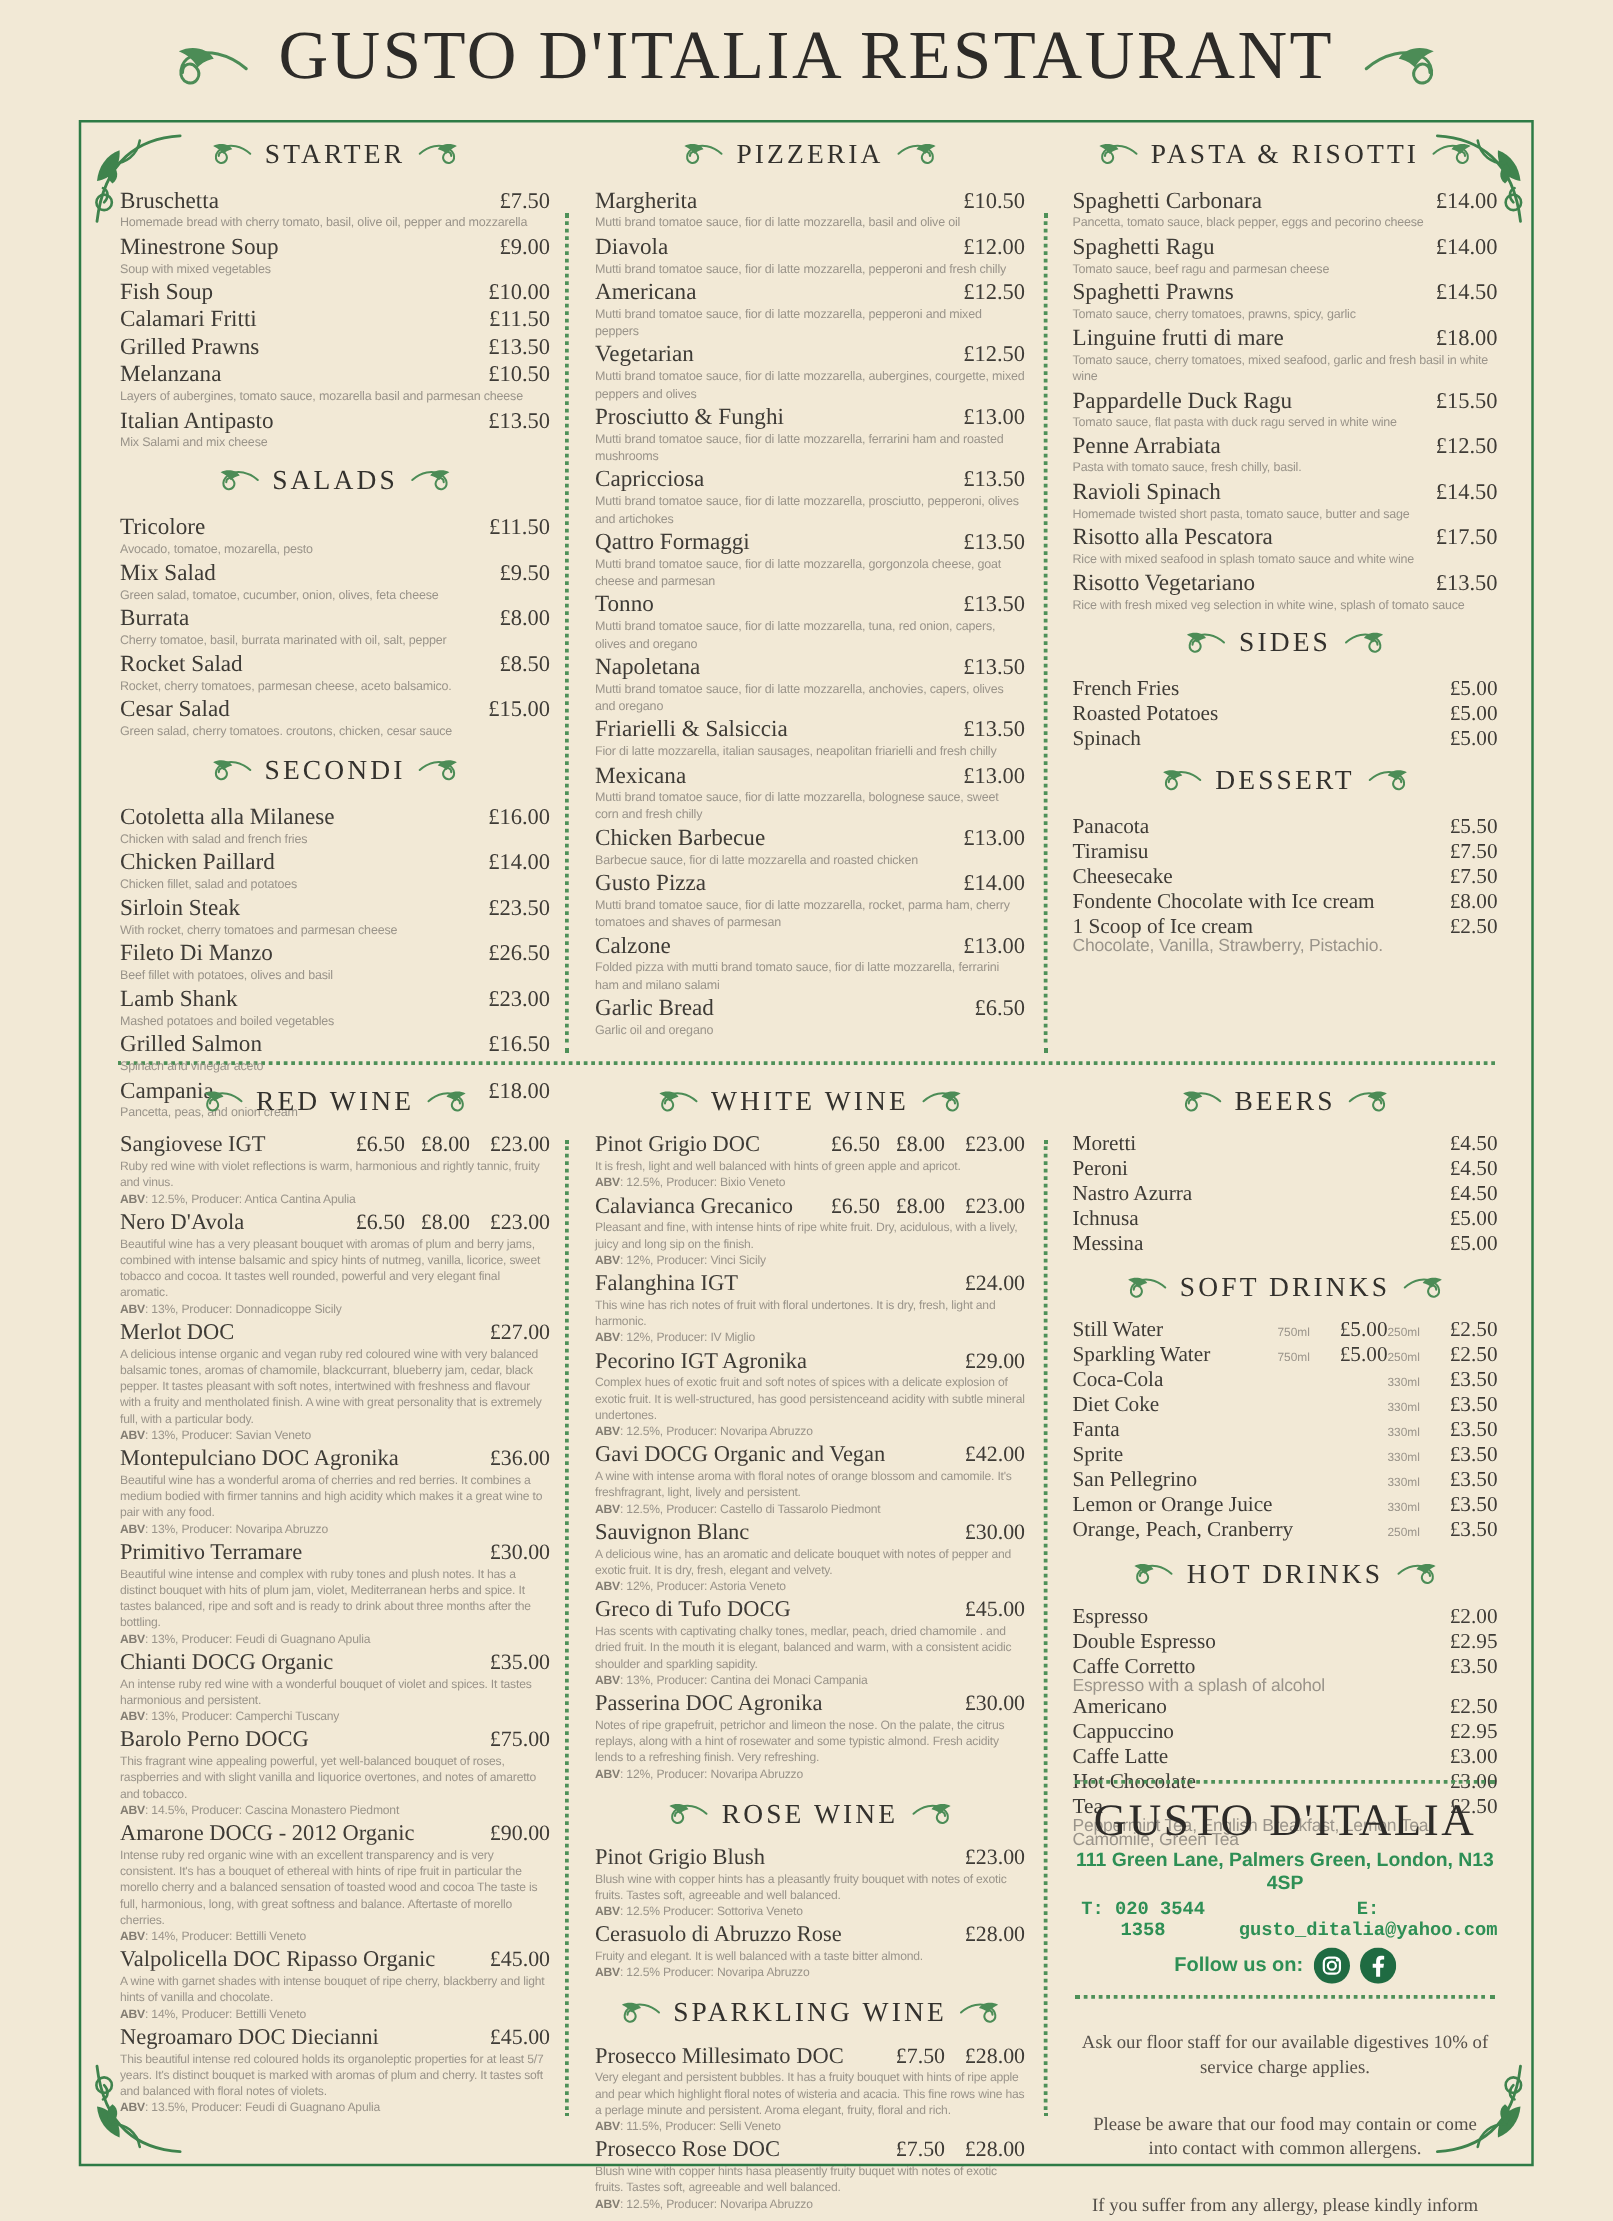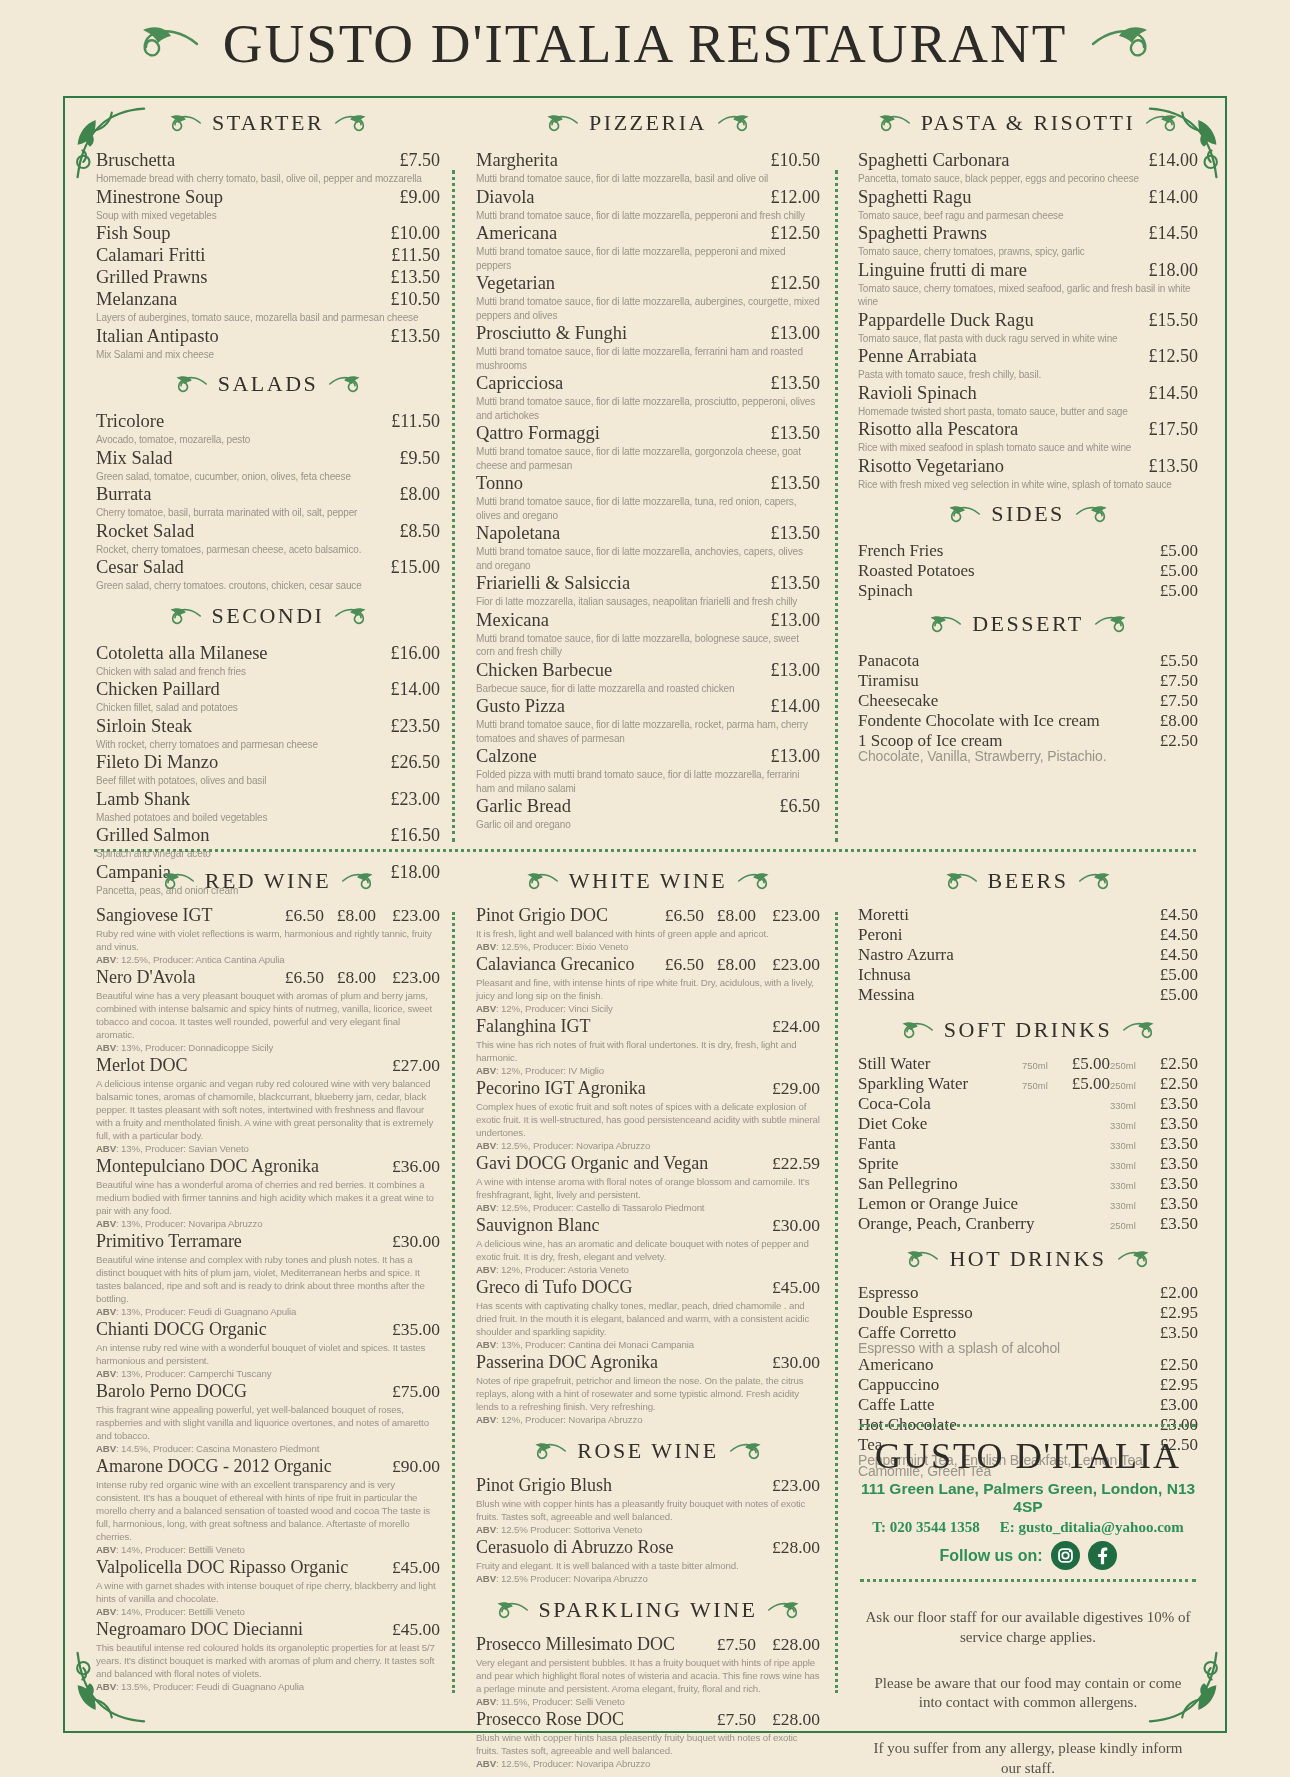--- a/index.html
+++ b/index.html
@@ -1,19 +1,19 @@
 <!DOCTYPE html>
 <html><head>
 <meta charset="utf-8">
 <style>
   html,body{margin:0;padding:0}
   body{width:1290px;height:1777px;background:#f2e9d6;font-family:"Liberation Serif",serif;position:relative;overflow:hidden;color:#3e3b36}
   .page{position:absolute;inset:0}
   
-  .title-row{position:absolute;left:63px;top:12px;width:1164px;display:flex;align-items:center;justify-content:center;gap:24px}
+  .title-row{position:absolute;left:63px;top:12px;width:1164px;display:flex;align-items:flex-end;justify-content:center;gap:24px}
   h1{font-size:55px;font-weight:normal;letter-spacing:2px;color:#2d2b28;margin:0;white-space:nowrap}
   .orn svg{width:62px;height:40px;display:block}
   .orn-r svg{transform:scaleX(-1)}
   
   .frame{position:absolute;left:63px;top:96px;width:1164px;height:1637px;border:2.5px solid #2e7b46;box-sizing:border-box}
   .corner{position:absolute;width:76px;height:76px}
   .corner svg{width:100%;height:100%;display:block}
   .c-tl{left:70px;top:103px}
   .c-tr{left:1148px;top:103px;transform:scaleX(-1)}
   .c-bl{left:70px;top:1651px;transform:scaleY(-1)}
@@ -62,21 +62,21 @@
   .section.compact .p,.section.tight .p{font-size:17px;width:72px}
   .section.compact .desc,.section.tight .desc{font-size:14px;line-height:11.5px;margin:0}
   .sizewrap{display:flex;justify-content:flex-end;align-items:baseline;gap:4px;width:88px}
   .size{font-size:9.5px;color:#9a948a;font-family:"Liberation Sans",sans-serif}
   .sizewrap .p{width:auto}
   
   #contact{position:absolute;left:858px;top:1424px;width:340px;text-align:center}
   .cdot{border-top:3px dotted #4e9058;margin:0 2px}
   #contact h2{font-size:36px;letter-spacing:2px;color:#2d2b28;margin:8px 0 3px;font-weight:normal;white-space:nowrap}
   .addr{font-family:"Liberation Sans",sans-serif;font-weight:bold;font-size:15.5px;color:#2e8f55;margin:2px 0 3px}
-  .tel-row{font-family:Liberation Serif, serif;font-weight:bold;font-size:15px;color:#2e8f55;display:flex;justify-content:center;gap:20px;margin-bottom:5px}
+  .tel-row{font-family:Liberation Mono, monospace;font-weight:bold;font-size:15px;color:#2e8f55;display:flex;justify-content:center;gap:20px;margin-bottom:5px}
   .follow-row{display:flex;align-items:center;justify-content:center;gap:8px;margin:2px 0 9px;font-family:"Liberation Sans",sans-serif;font-weight:bold;font-size:16px;color:#2e8f55}
   .social svg{width:29px;height:29px;display:block}
   .notice{font-size:15px;line-height:1.32;color:#55504a;margin:26px 6px}
 </style>
 </head>
 <body>
 
 <div class="page">
 
   <div class="title-row">
@@ -768,21 +768,21 @@
           <div class="row">
             <span class="iname">Pecorino IGT Agronika</span>
             <span class="p plast">£29.00</span>
           </div>
           <div class="desc">Complex hues of exotic fruit and soft notes of spices with a delicate explosion of exotic fruit. It is well-structured, has good persistenceand acidity with subtle mineral undertones.</div>
           <div class="abv"><b>ABV</b>: 12.5%, Producer: Novaripa Abruzzo</div>
         </div>
         <div class="item">
           <div class="row">
             <span class="iname">Gavi DOCG Organic and Vegan</span>
-            <span class="p plast">£22.59</span>
+            <span class="p plast">£42.00</span>
           </div>
           <div class="desc">A wine with intense aroma with floral notes of orange blossom and camomile. It's freshfragrant, light, lively and persistent.</div>
           <div class="abv"><b>ABV</b>: 12.5%, Producer: Castello di Tassarolo Piedmont</div>
         </div>
         <div class="item">
           <div class="row">
             <span class="iname">Sauvignon Blanc</span>
             <span class="p plast">£30.00</span>
           </div>
           <div class="desc">A delicious wine, has an aromatic and delicate bouquet with notes of pepper and exotic fruit. It is dry, fresh, elegant and velvety.</div>

